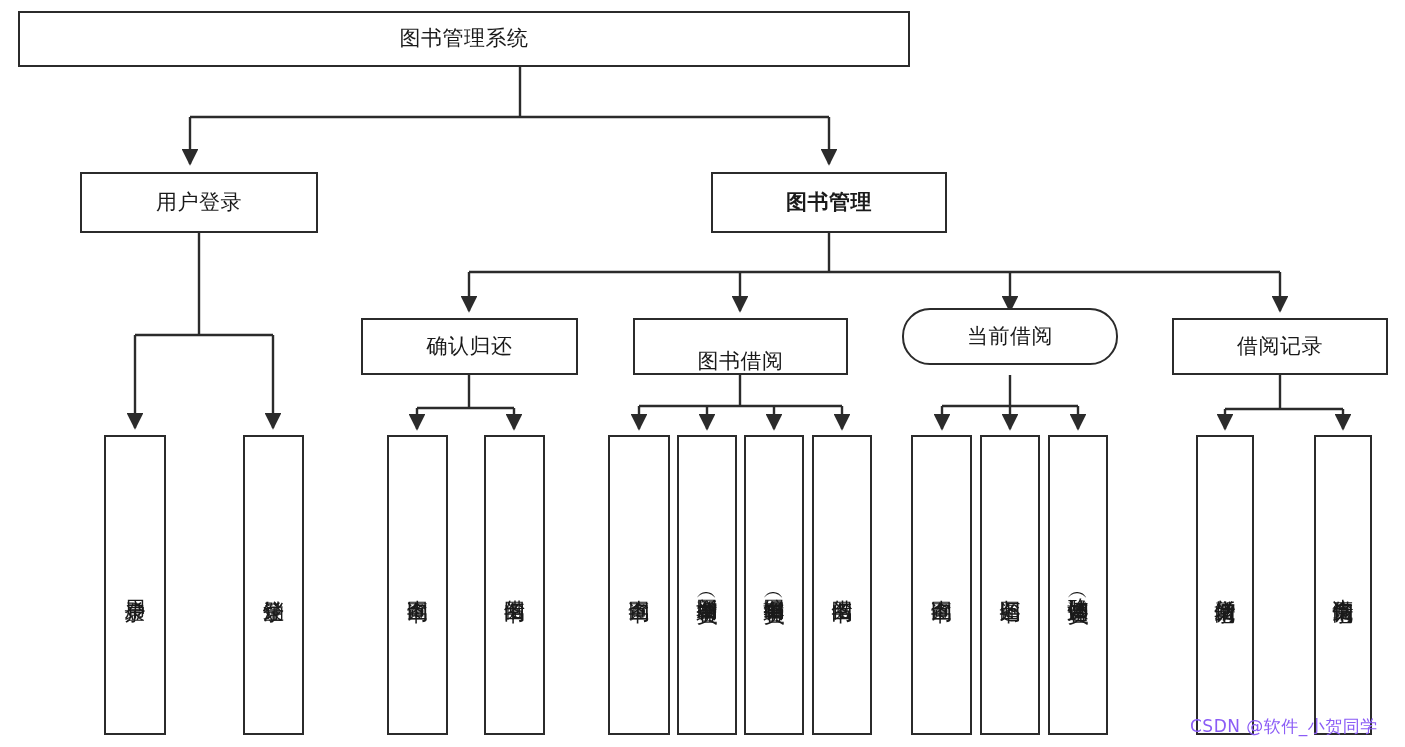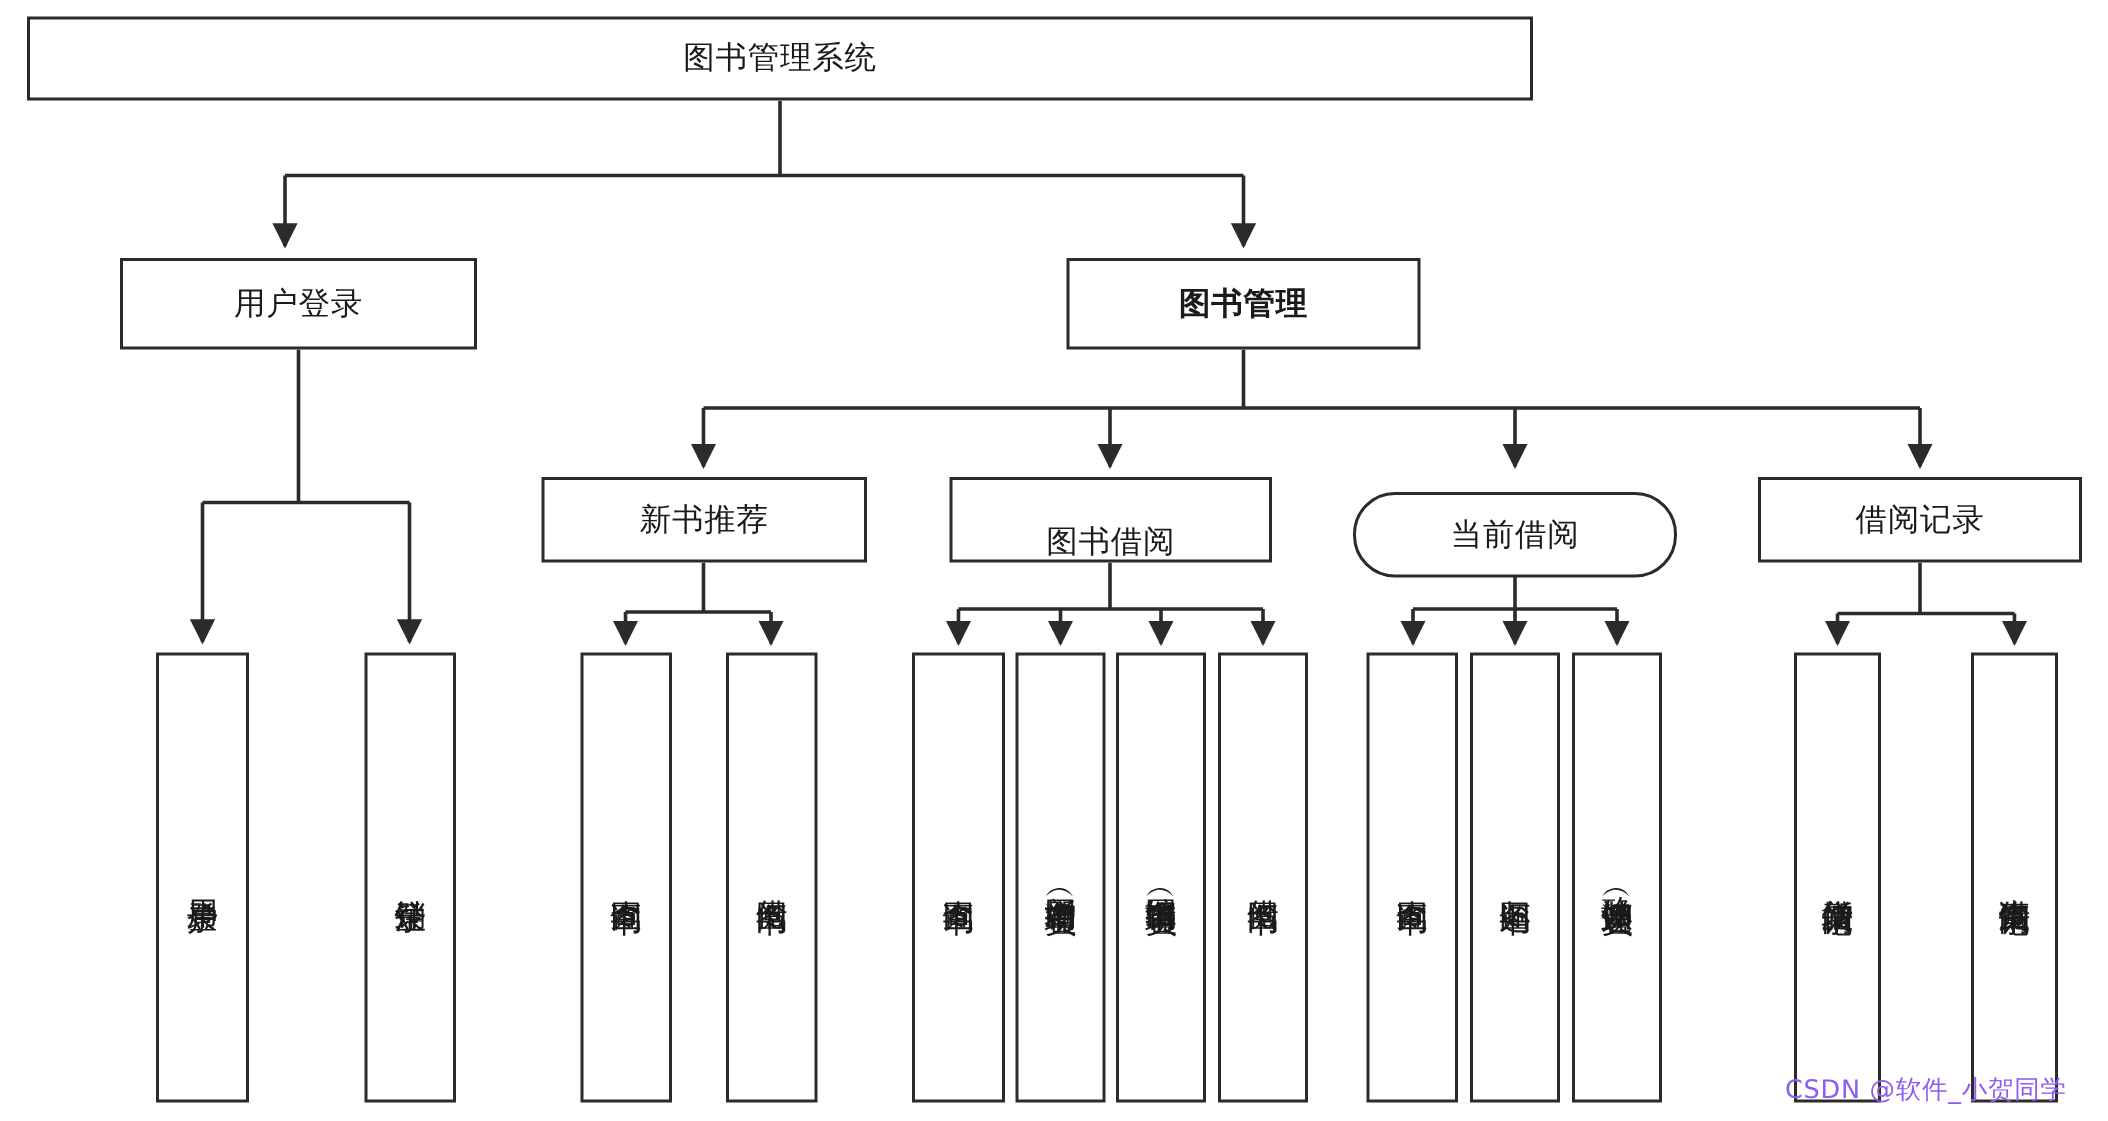--- a/index.html
+++ b/index.html
@@ -111,38 +111,38 @@
       <path d="M 1010 406 L 1010 429" marker-end="url(#arrow)"></path>
       <path d="M 1078 406 L 1078 429" marker-end="url(#arrow)"></path>
 
       <path d="M 1280 375 L 1280 409"></path>
       <path d="M 1225 409 L 1343 409"></path>
       <path d="M 1225 409 L 1225 429" marker-end="url(#arrow)"></path>
       <path d="M 1343 409 L 1343 429" marker-end="url(#arrow)"></path>
     </g>
   </svg>
 
-  <div class="node horiz" style="left:18px; top:11px; width:1004px; height:56px;">
+  <div class="node horiz" style="left:18px; top:11px; width:892px; height:56px;">
     <span>图书管理系统</span>
   </div>
 
   <div class="node horiz" style="left:80px; top:172px; width:238px; height:61px;">
     <span>用户登录</span>
   </div>
   <div class="node horiz" style="left:711px; top:172px; width:236px; height:61px;font-weight:bold;">
     <span>图书管理</span>
   </div>
 
   <div class="node horiz" style="left:361px; top:318px; width:217px; height:57px;">
-    <span>新书推荐</span>
+    <span>确认归还</span>
   </div>
   <div class="node horiz" style="left:633px; top:318px; width:215px; height:57px;align-items:flex-end;">
     <span>图书借阅</span>
   </div>
-  <div class="node horiz" style="left:902px; top:328px; width:216px; height:57px;border-radius:28px;">
+  <div class="node horiz" style="left:902px; top:308px; width:216px; height:57px;border-radius:28px;">
     <span>当前借阅</span>
   </div>
   <div class="node horiz" style="left:1172px; top:318px; width:216px; height:57px;">
     <span>借阅记录</span>
   </div>
 
   <div class="node vert" style="left:104px; top:435px; width:62px; height:300px;">
     <span class="vtext">用户登录</span>
   </div>
   <div class="node vert" style="left:243px; top:435px; width:61px; height:300px;">

